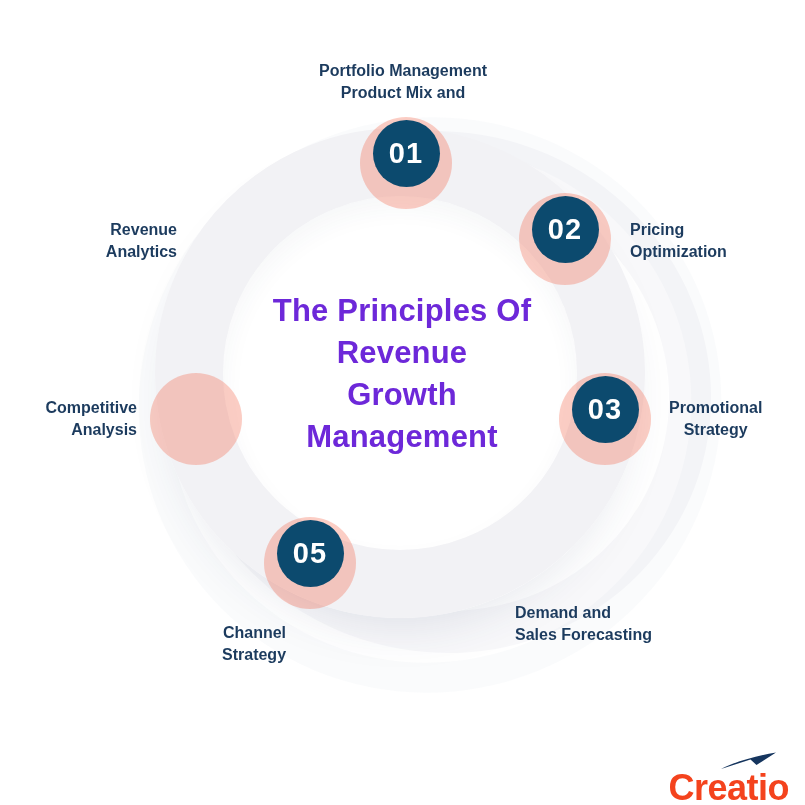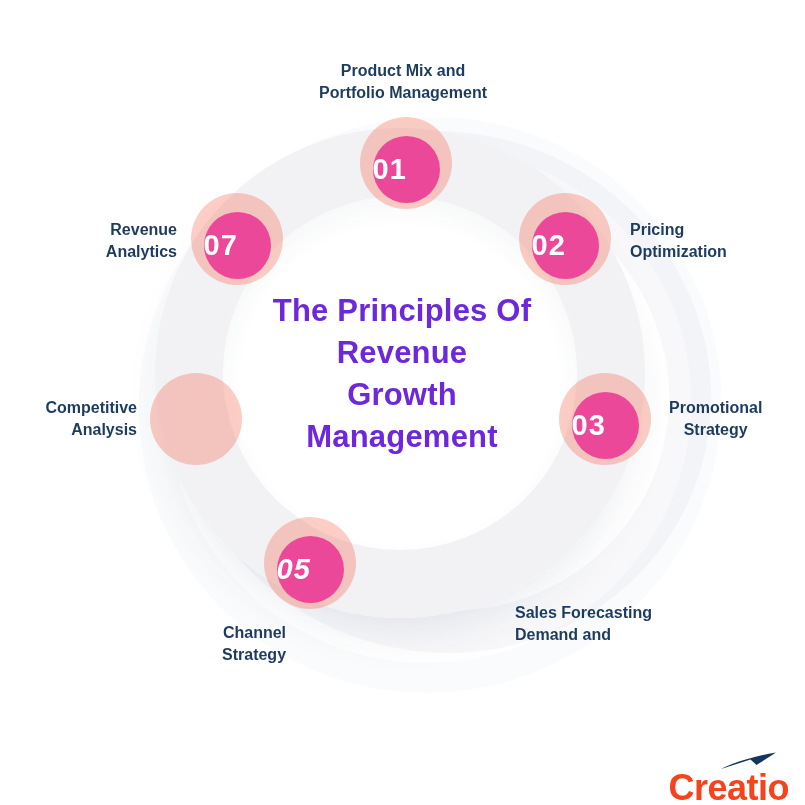--- a/index.html
+++ b/index.html
@@ -15,28 +15,28 @@
   .ring{
     position:absolute;left:155px;top:128px;width:354px;height:354px;
     border:68px solid #f2f2f5;border-radius:50%;
     box-shadow:0 26px 48px -18px rgba(45,60,95,0.12);
   }
   .ring::after{content:"";position:absolute;inset:0;border-radius:50%;
     box-shadow:inset 0 12px 24px rgba(45,60,95,0.045);}
   
   .node{position:absolute;width:92px;height:92px;}
   .halo{position:absolute;inset:0;border-radius:50%;background:rgba(244,66,29,0.26);display:block;}
-  .disc{position:absolute;left:12.5px;top:19px;width:67px;height:67px;border-radius:50%;
-    background:#ec4899;display:flex;align-items:center;}
+  .disc{position:absolute;left:12.5px;top:3px;width:67px;height:67px;border-radius:50%;
+    background:#0c4a6e;display:flex;align-items:center;justify-content:center;}
   .num{color:#ffffff;font-size:29px;font-weight:700;letter-spacing:1px;line-height:1;}
   .n1{left:360px;top:117px;}
   .n2{left:519px;top:193px;}
   .n3{left:559px;top:373px;}
   .n4{left:445px;top:517px;}
-  .n5{left:264px;top:517px;font-style:italic;}
+  .n5{left:264px;top:517px;}
   .n6{left:150px;top:373px;}
   .n7{left:191px;top:193px;}
   
   .label{position:absolute;color:#1c3b5e;font-size:16px;font-weight:700;line-height:22px;}
   .label .line{display:block;}
   .l1{left:253px;top:60px;width:300px;text-align:center;}
   .l2{left:630px;top:219px;text-align:left;}
   .l3{left:669px;top:397px;text-align:center;}
   .l4{left:515px;top:602px;text-align:left;}
   .l5{left:222px;top:622px;text-align:right;}
@@ -68,22 +68,22 @@
     <div class="t-line">Management</div>
   </div>
 
   <div class="node n1">
     <span class="halo"></span>
     <span class="disc">
       <span class="num">01</span>
     </span>
   </div>
   <div class="label l1">
+    <span class="line">Portfolio Management</span>
     <span class="line">Product Mix and</span>
-    <span class="line">Portfolio Management</span>
   </div>
 
   <div class="node n2">
     <span class="halo"></span>
     <span class="disc">
       <span class="num">02</span>
     </span>
   </div>
   <div class="label l2">
     <span class="line">Pricing</span>
@@ -95,22 +95,22 @@
     <span class="disc">
       <span class="num">03</span>
     </span>
   </div>
   <div class="label l3">
     <span class="line">Promotional</span>
     <span class="line">Strategy</span>
   </div>
 
   <div class="label l4">
+    <span class="line">Demand and</span>
     <span class="line">Sales Forecasting</span>
-    <span class="line">Demand and</span>
   </div>
 
   <div class="node n5">
     <span class="halo"></span>
     <span class="disc">
       <span class="num">05</span>
     </span>
   </div>
   <div class="label l5">
     <span class="line">Channel</span>
@@ -118,26 +118,20 @@
   </div>
 
   <div class="node n6">
     <span class="halo"></span>
   </div>
   <div class="label l6">
     <span class="line">Competitive</span>
     <span class="line">Analysis</span>
   </div>
 
-  <div class="node n7">
-    <span class="halo"></span>
-    <span class="disc">
-      <span class="num">07</span>
-    </span>
-  </div>
   <div class="label l7">
     <span class="line">Revenue</span>
     <span class="line">Analytics</span>
   </div>
 
   <div class="logo">
     <svg class="logo-arrow" viewBox="0 0 56 19" xmlns="http://www.w3.org/2000/svg">
       <path d="M0 17 C 15 9.5, 34 4, 55 0.5 L 35.5 13 L 29.5 7.5 Z" fill="#15355e"></path>
     </svg>
     <span class="logo-text">Creatio</span>

